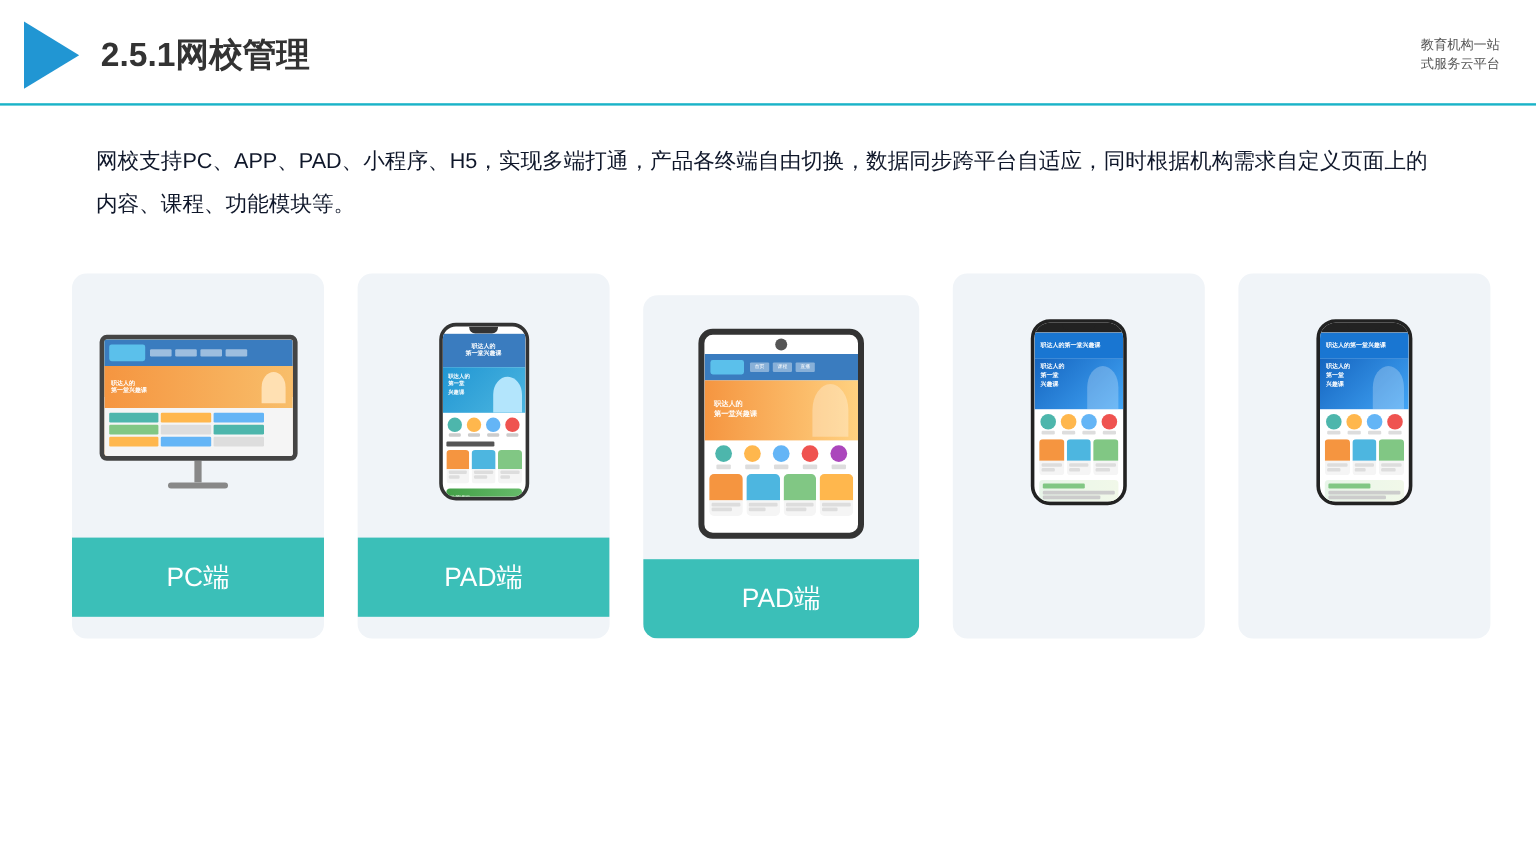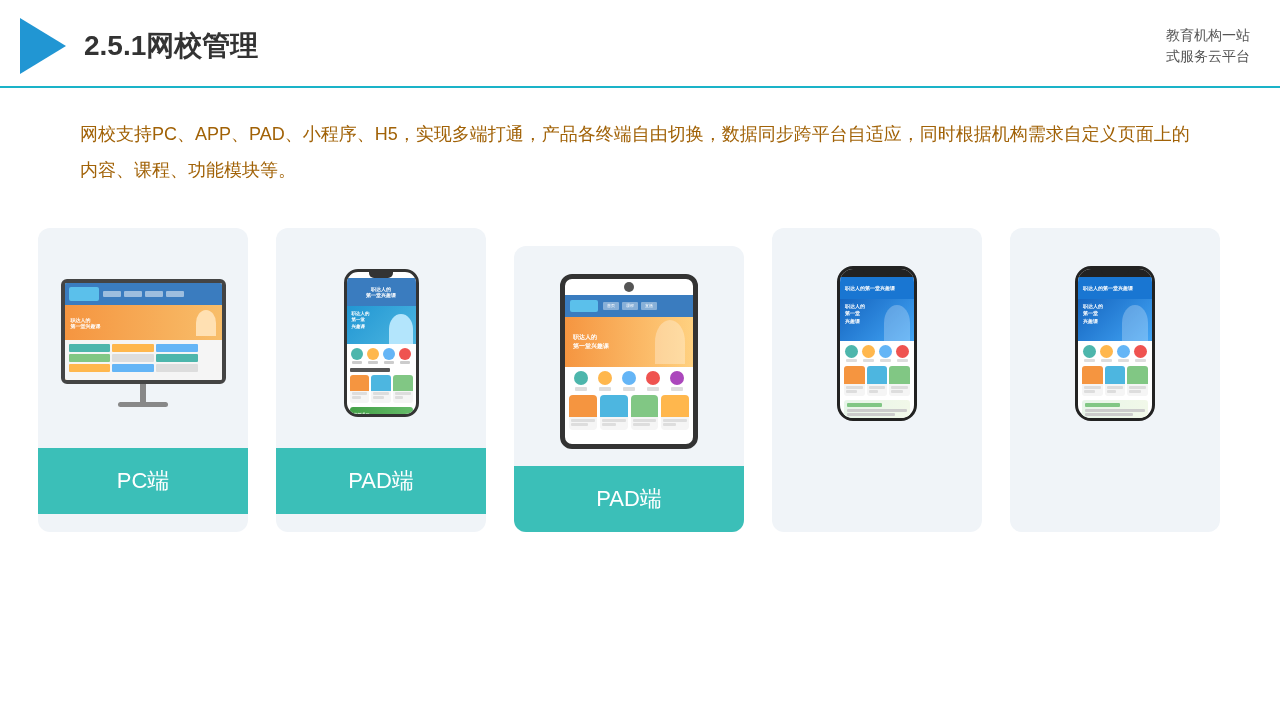--- a/index.html
+++ b/index.html
@@ -60,30 +60,30 @@
       font-size: 11px;
       color: #555;
       line-height: 1.5;
       text-align: left;
     }
 
     
     .description {
       padding: 28px 80px 10px 80px;
       font-size: 18px;
-      color: #a16207;
+      color: #0f172a;
       line-height: 2;
     }
 
     
     .cards-container {
       display: flex;
       gap: 28px;
       padding: 20px 60px 20px 60px;
-      justify-content: flex-end;
+      justify-content: flex-start;
       margin-top: 10px;
     }
 
     .card {
       background: #f0f4f8;
       border-radius: 12px;
       width: 210px;
       display: flex;
       flex-direction: column;
       align-items: center;
@@ -607,21 +607,21 @@
 </head>
 <body>
 
 <div class="header">
   <div class="header-left">
     <div class="logo-triangle"></div>
     <h1 class="page-title">2.5.1网校管理</h1>
   </div>
   <div class="brand-logo">
     <div class="brand-tagline">
-      <span style="white-space:pre-line;font-size:14px;color:#555;">教育机构一站
+      <span style="white-space:pre-line;font-size:11px;color:#555;">教育机构一站
 式服务云平台</span>
     </div>
   </div>
 </div>
 
 <div class="description">
   <p>网校支持PC、APP、PAD、小程序、H5，实现多端打通，产品各终端自由切换，数据同步跨平台自适应，同时根据机构需求自定义页面上的内容、课程、功能模块等。</p>
 </div>
 
 <div class="cards-container">

